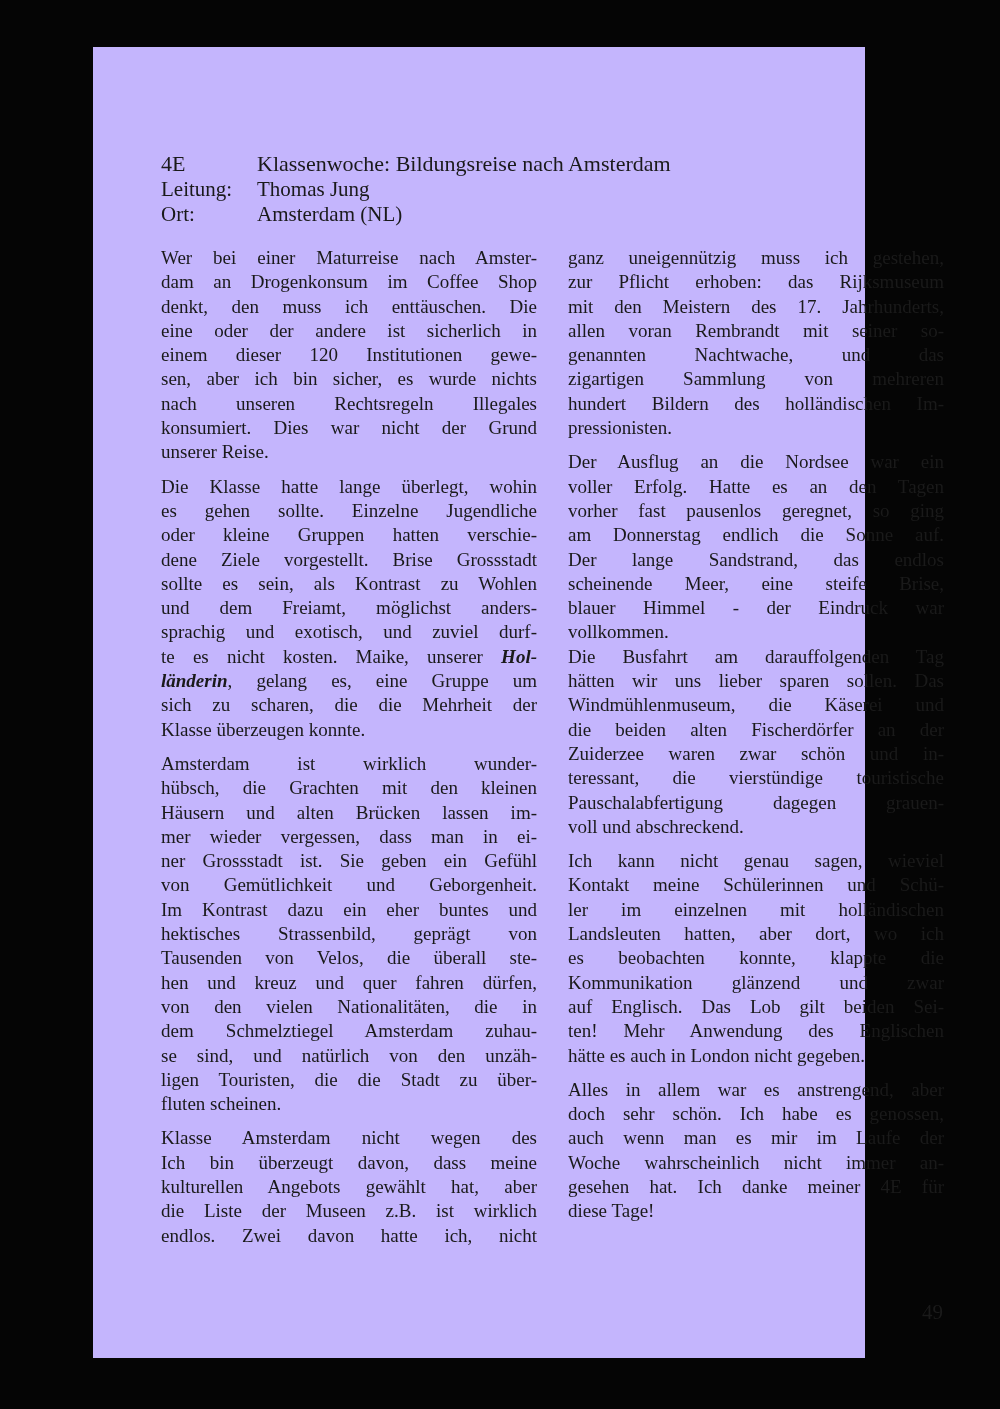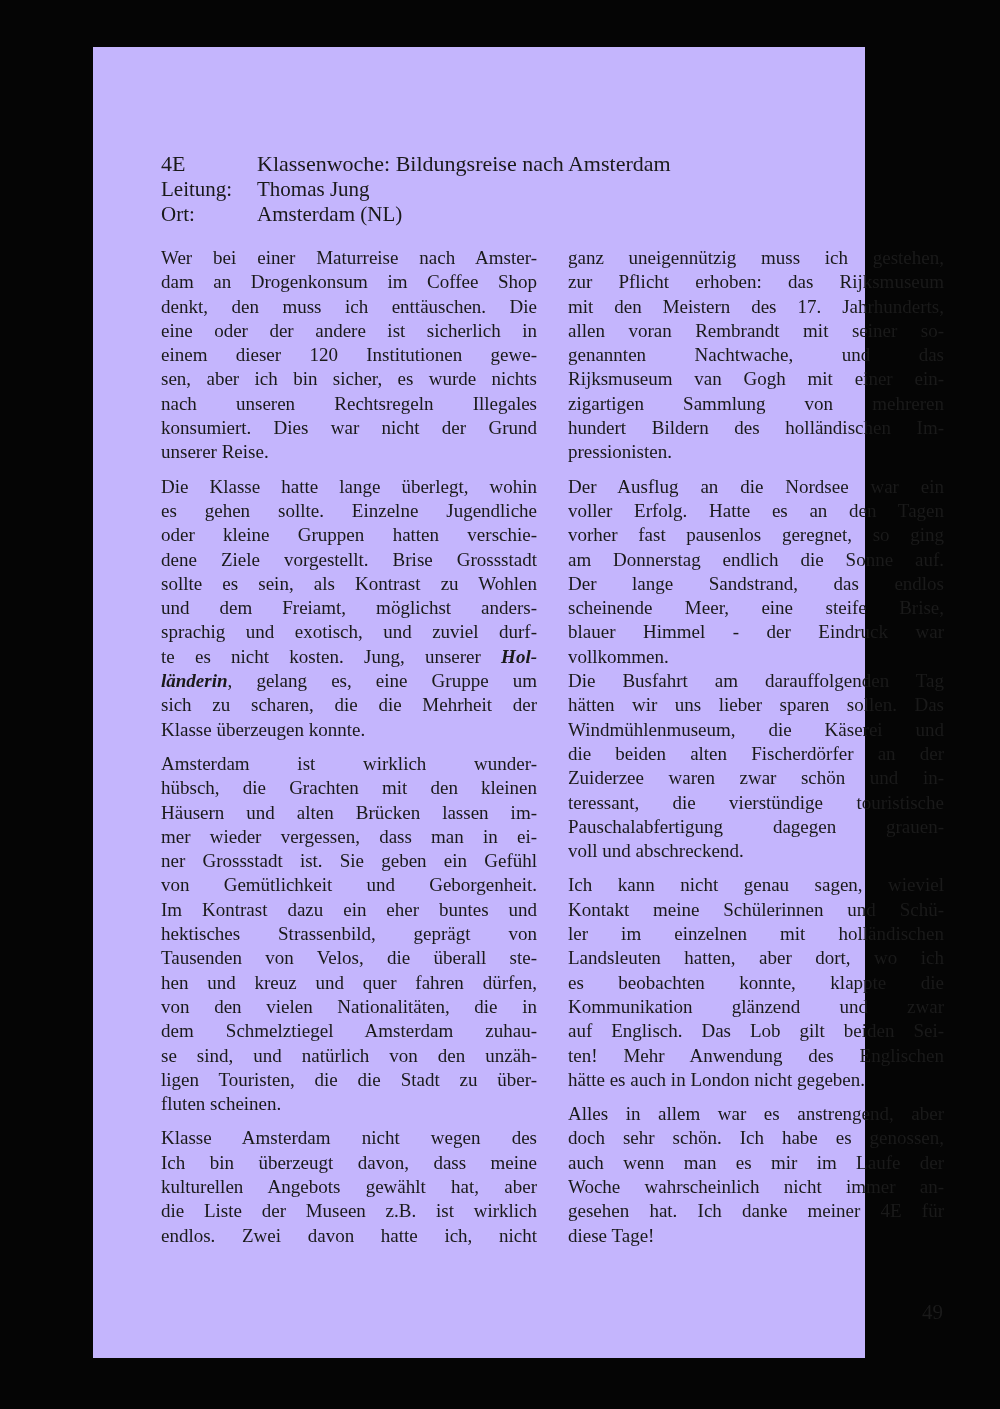--- a/index.html
+++ b/index.html
@@ -86,21 +86,21 @@
       <span class="line last">unserer Reise.</span>
     </div>
     <div class="para">
       <span class="line">Die Klasse hatte lange überlegt, wohin</span>
       <span class="line">es gehen sollte. Einzelne Jugendliche</span>
       <span class="line">oder kleine Gruppen hatten verschie-</span>
       <span class="line">dene Ziele vorgestellt. Brise Grossstadt</span>
       <span class="line">sollte es sein, als Kontrast zu Wohlen</span>
       <span class="line">und dem Freiamt, möglichst anders-</span>
       <span class="line">sprachig und exotisch, und zuviel durf-</span>
-      <span class="line"><span>te es nicht kosten. Jung, unserer </span><i>Hol-</i></span>
+      <span class="line"><span>te es nicht kosten. Maike, unserer </span><i>Hol-</i></span>
       <span class="line"><i>länderin</i><span>, gelang es, eine Gruppe um</span></span>
       <span class="line">sich zu scharen, die die Mehrheit der</span>
       <span class="line last">Klasse überzeugen konnte.</span>
     </div>
     <div class="para">
       <span class="line">Amsterdam ist wirklich wunder-</span>
       <span class="line">hübsch, die Grachten mit den kleinen</span>
       <span class="line">Häusern und alten Brücken lassen im-</span>
       <span class="line">mer wieder vergessen, dass man in ei-</span>
       <span class="line">ner Grossstadt ist. Sie geben ein Gefühl</span>
@@ -124,21 +124,20 @@
     </div>
   </div>
 
   <div class="col right">
     <div class="para">
       <span class="line">ganz uneigennützig muss ich gestehen,</span>
       <span class="line">zur Pflicht erhoben: das Rijksmuseum</span>
       <span class="line">mit den Meistern des 17. Jahrhunderts,</span>
       <span class="line">allen voran Rembrandt mit seiner so-</span>
       <span class="line">genannten Nachtwache, und das</span>
-      <span class="line">Rijksmuseum van Gogh mit einer ein-</span>
       <span class="line">zigartigen Sammlung von mehreren</span>
       <span class="line">hundert Bildern des holländischen Im-</span>
       <span class="line last">pressionisten.</span>
     </div>
     <div class="para tight">
       <span class="line">Der Ausflug an die Nordsee war ein</span>
       <span class="line">voller Erfolg. Hatte es an den Tagen</span>
       <span class="line">vorher fast pausenlos geregnet, so ging</span>
       <span class="line">am Donnerstag endlich die Sonne auf.</span>
       <span class="line">Der lange Sandstrand, das endlos</span>

